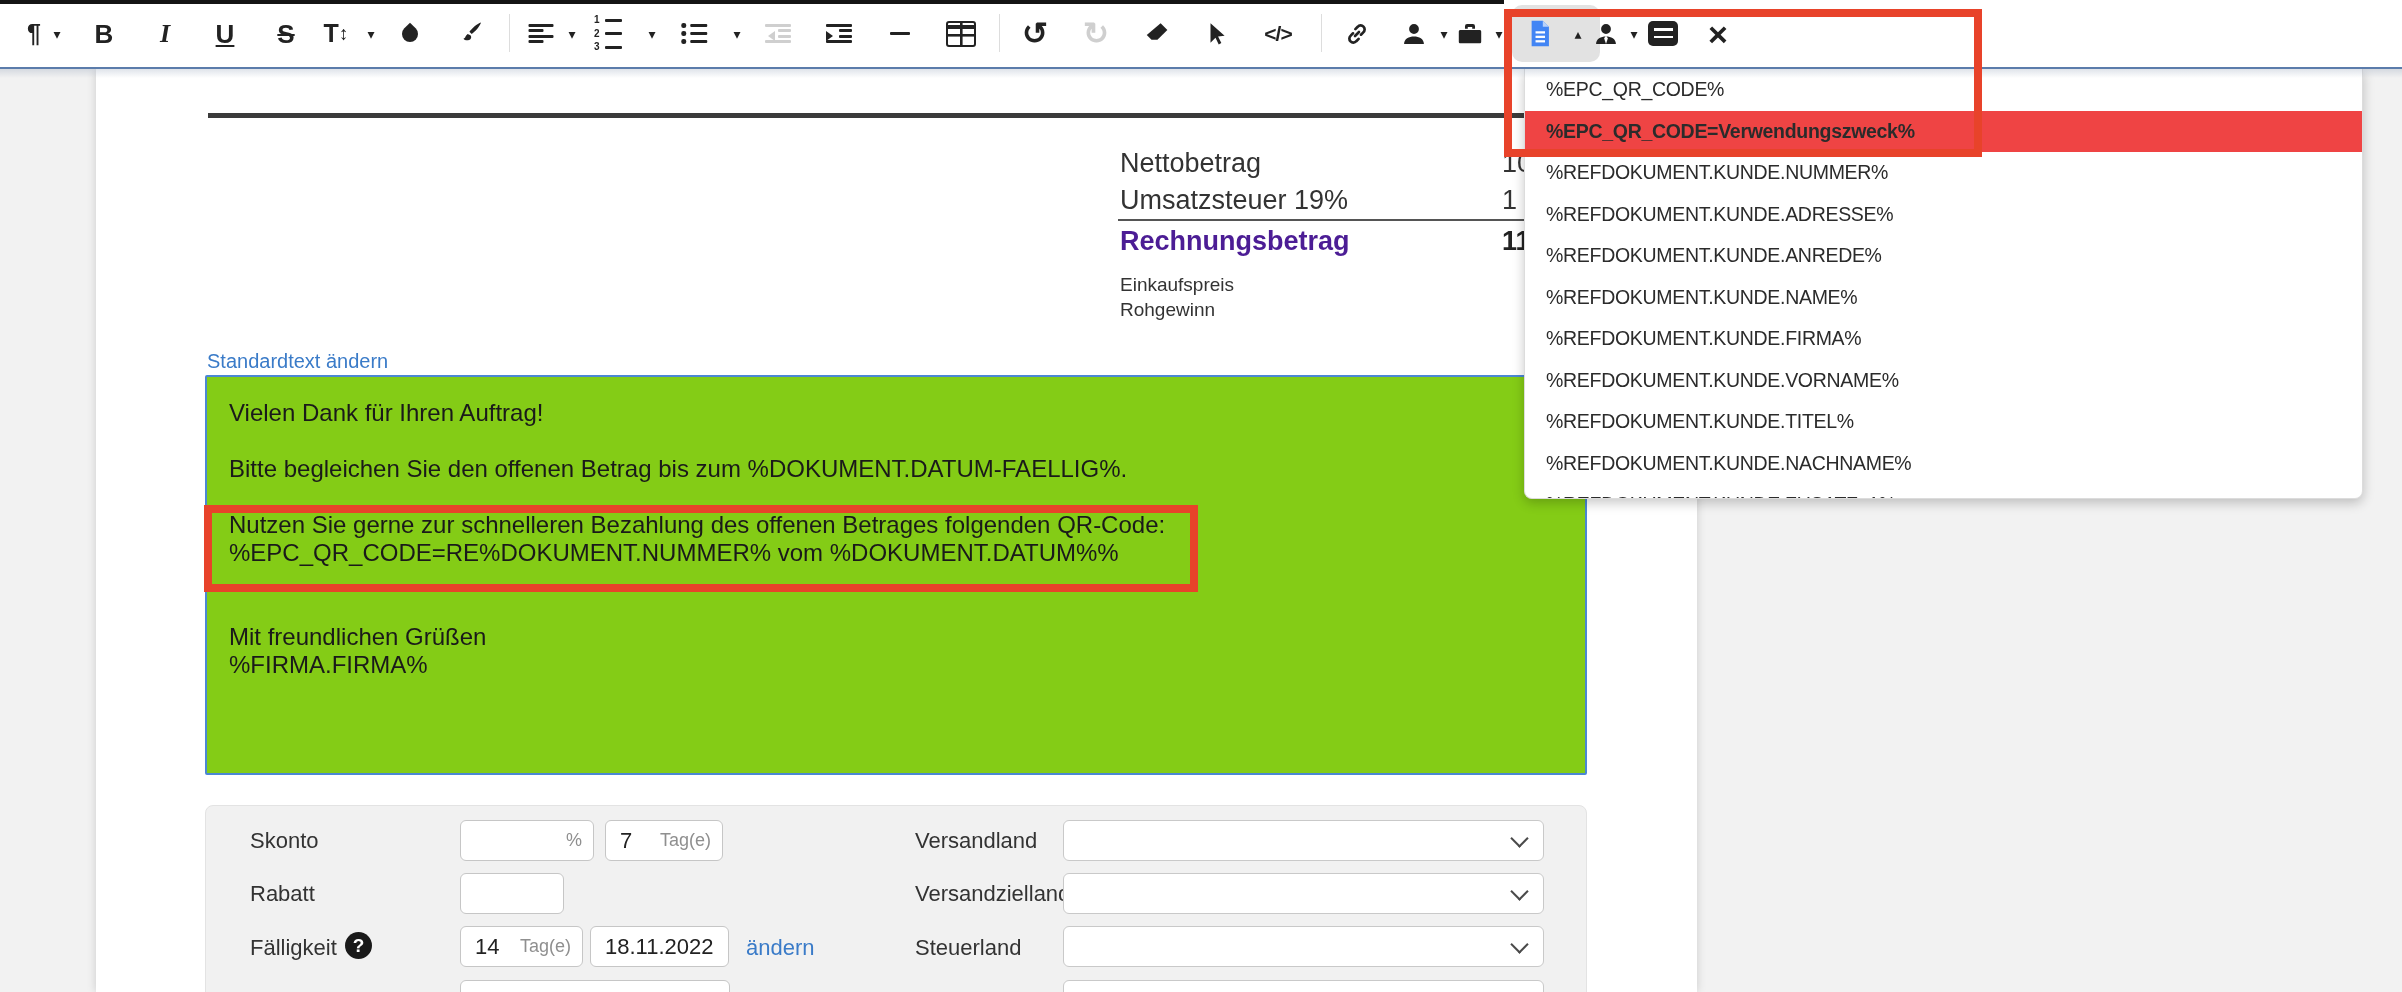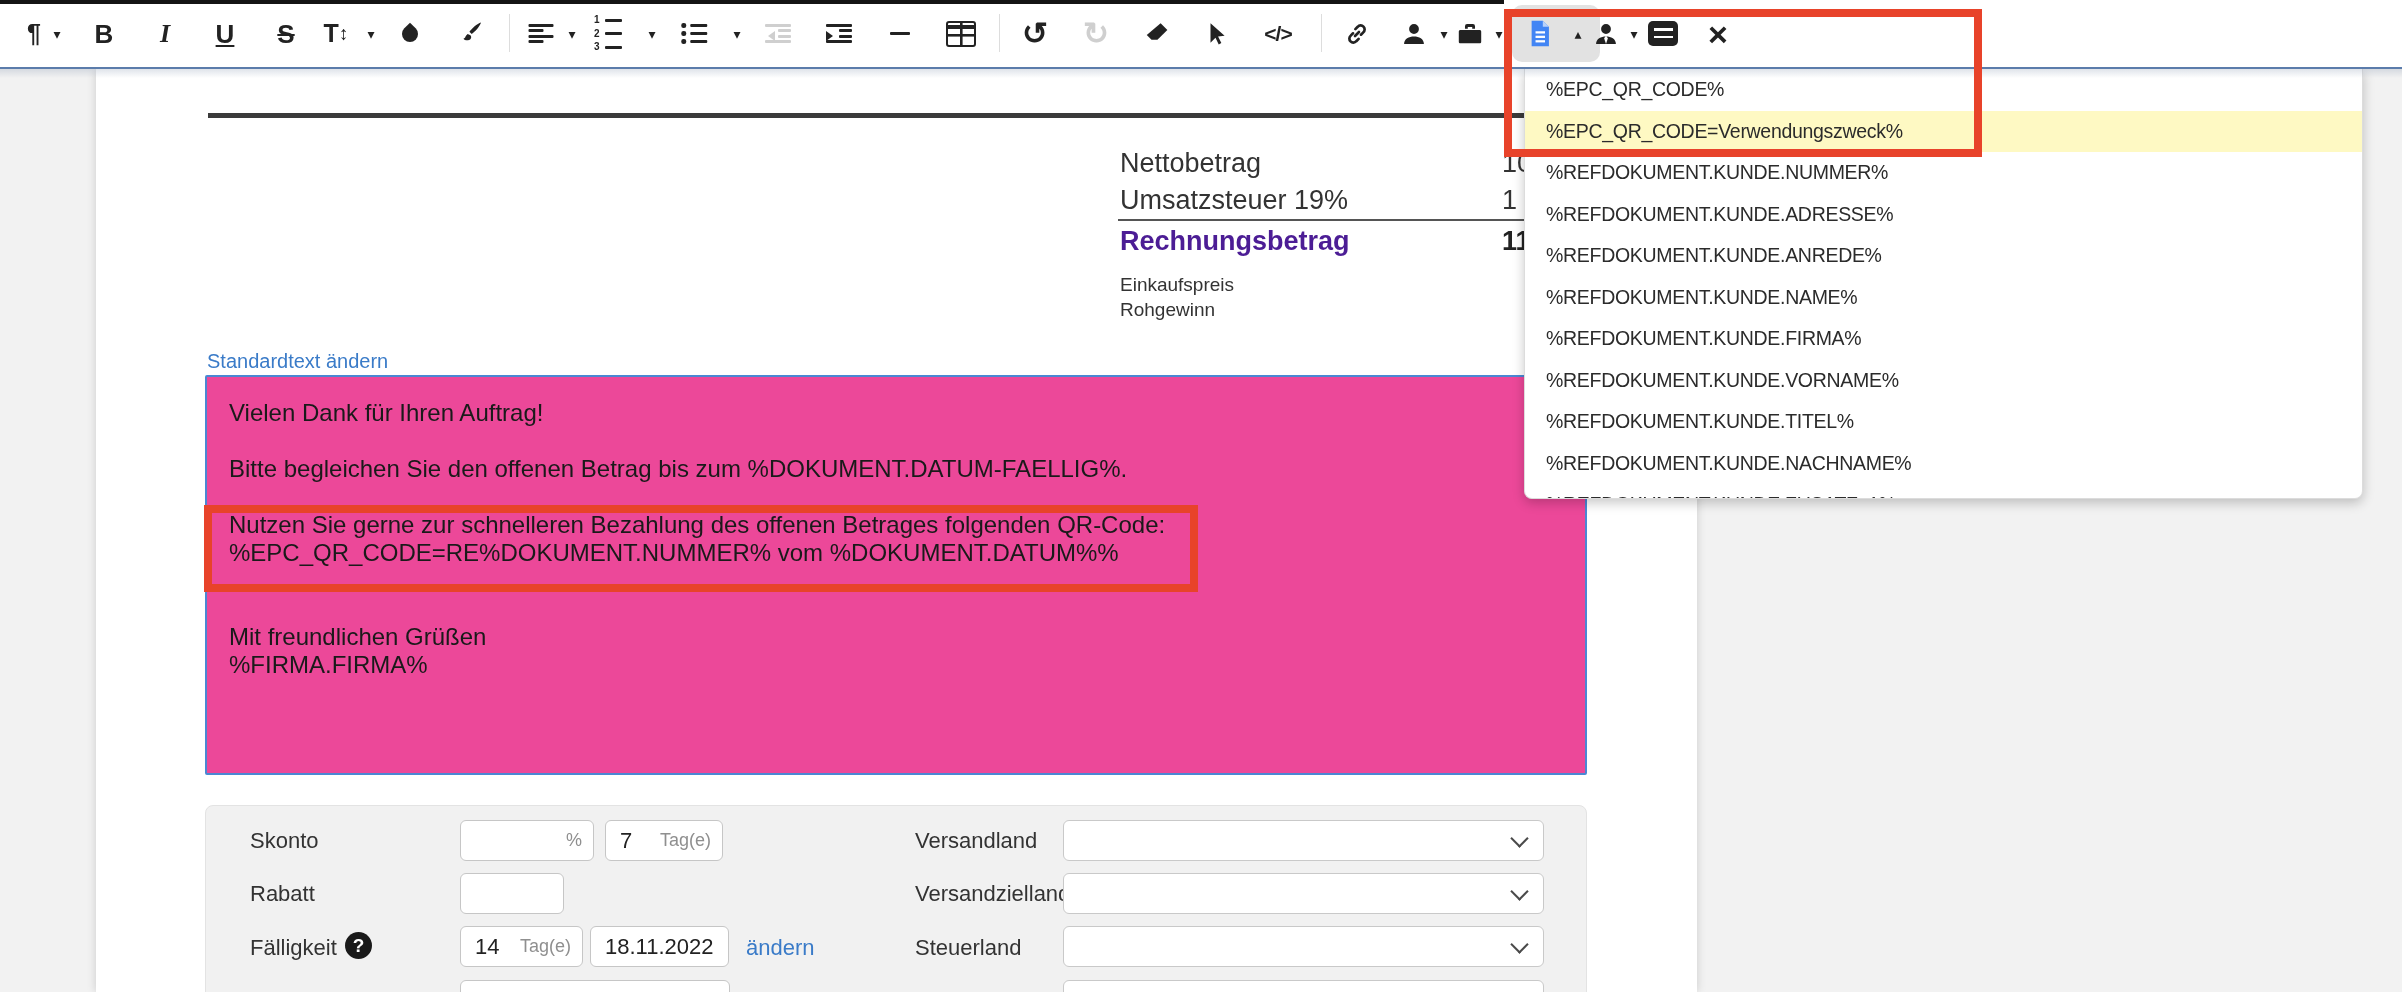--- a/index.html
+++ b/index.html
@@ -52,30 +52,30 @@
     background:repeating-linear-gradient(#fff 0 2.6px,#222 2.6px 7.6px);}
   .chev{width:11px;height:11px;border-right:2.2px solid #4a4a4a;border-bottom:2.2px solid #4a4a4a;
         transform:rotate(45deg);margin-top:-5px;}
 
   
   .dd{position:absolute;left:1524px;top:69px;width:837px;height:429px;background:#fff;
       border:1px solid #dcdcdc;border-top:none;border-radius:0 0 8px 8px;overflow:hidden;
       box-shadow:0 4px 12px rgba(0,0,0,.22);z-index:6;}
   .dd-item{height:41.5px;display:flex;align-items:center;padding-left:21px;font-size:19.5px;
       color:#2b2b2b;letter-spacing:-.3px;white-space:nowrap;cursor:pointer;}
-  .dd-item.sel{background:#fef9c3;}
+  .dd-item.sel{background:#ef4444;font-weight:bold;}
 
   
   .inv-lbl{position:absolute;left:1120px;font-size:27px;color:#333;z-index:2;}
   .inv-val{position:absolute;left:1502px;font-size:27px;color:#333;z-index:2;white-space:nowrap;}
   .inv-sm{position:absolute;left:1120px;font-size:19px;color:#333;z-index:2;}
 
   
   .stlink{position:absolute;left:207px;top:350px;font-size:20px;color:#3a7bc8;z-index:2;cursor:pointer;}
-  .sttext{position:absolute;left:205px;top:375px;width:1382px;height:400px;background:#ec4899;
+  .sttext{position:absolute;left:205px;top:375px;width:1382px;height:400px;background:#84cc16;
       border:2px solid #4b87d3;border-radius:2px;z-index:2;box-sizing:border-box;}
   .stline{position:absolute;left:22px;width:1320px;height:28px;font-size:24px;line-height:28px;
       color:#1a1a1a;white-space:nowrap;}
 
   
   .formbox{position:absolute;left:205px;top:805px;width:1382px;height:260px;background:#f1f1f1;
       border:1px solid #e3e3e3;border-radius:8px;z-index:2;box-sizing:border-box;}
   .flabel{position:absolute;font-size:22px;color:#333;z-index:3;}
   .finput{position:absolute;height:41px;background:#fff;border:1.5px solid #c6c6c6;border-radius:6px;
       display:flex;align-items:center;box-sizing:border-box;font-size:22px;color:#222;z-index:3;}

